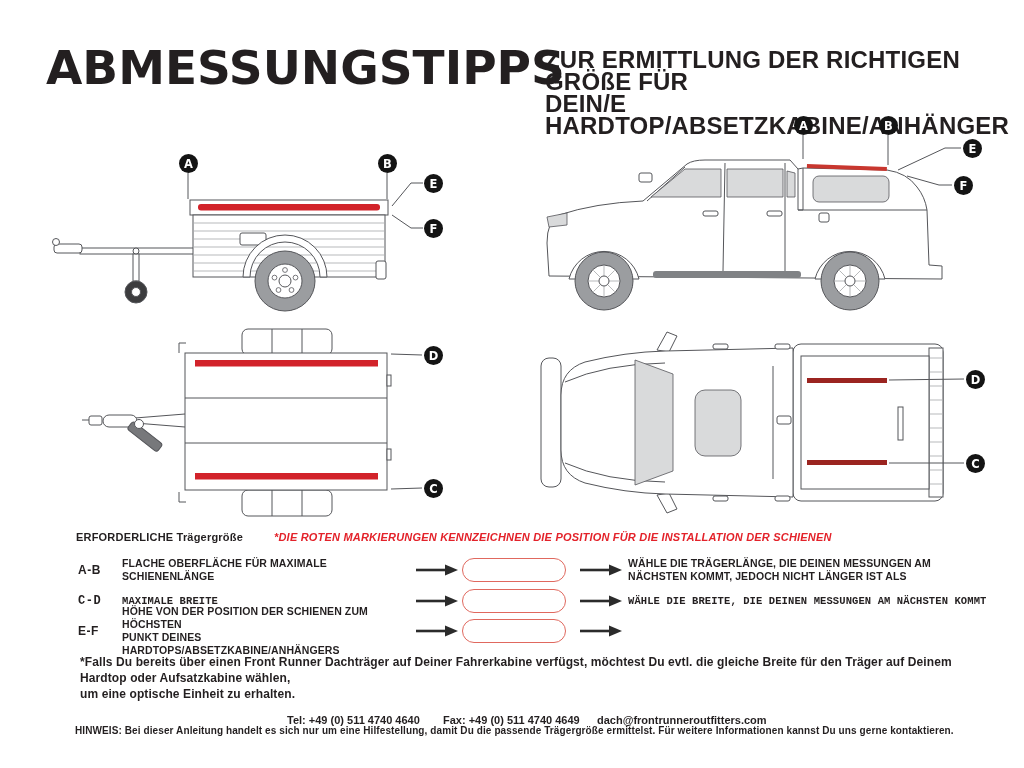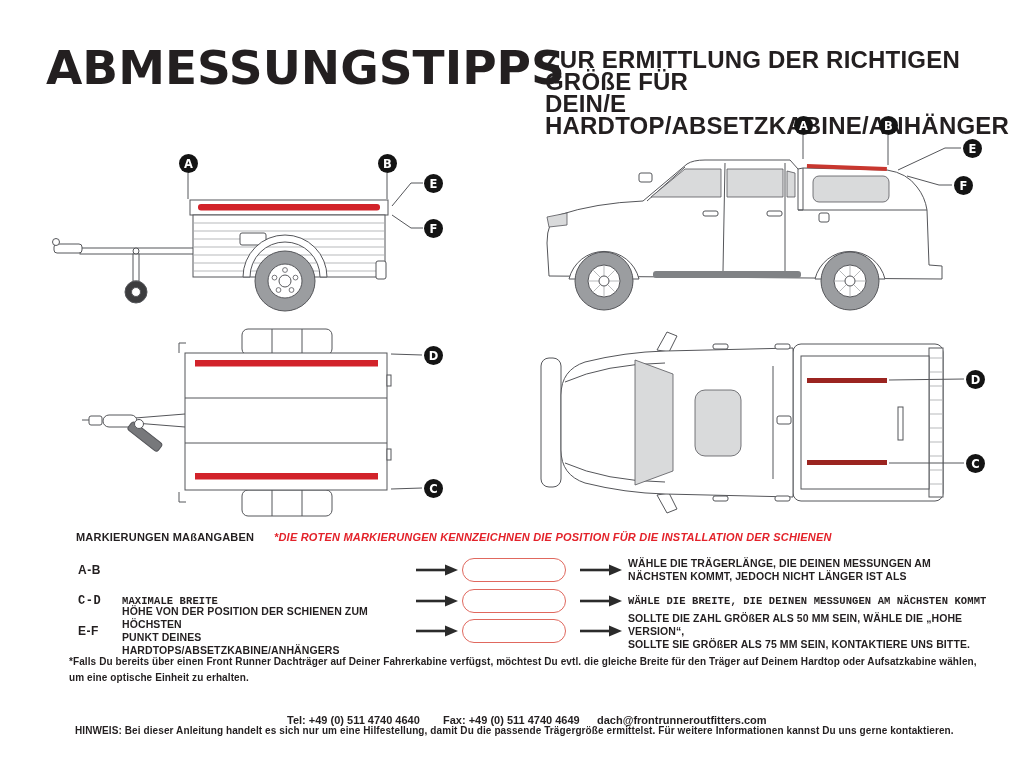--- a/index.html
+++ b/index.html
@@ -25,21 +25,21 @@
   .mcode{left:78px;font-size:12px;font-weight:bold;letter-spacing:.5px;}
   .mlabel{left:122px;width:296px;font-size:10.5px;font-weight:bold;line-height:13px;
           white-space:pre-line;letter-spacing:.1px;}
   .marrow1{left:416px;height:12px;}
   .moval{left:462px;width:102px;height:22px;border:1.5px solid #e0685e;border-radius:13px;
          background:#fff;}
   .marrow2{left:580px;height:12px;}
   .mresult{left:628px;width:385px;font-size:10.5px;font-weight:bold;line-height:13px;
            white-space:pre-line;letter-spacing:.1px;}
   
-  .fnote{left:69px;top:654px;width:920px;font-size:10px;font-weight:bold;line-height:16px;
+  .fnote{left:80px;top:654px;width:920px;font-size:12px;font-weight:bold;line-height:16px;
          white-space:pre-line;letter-spacing:.1px;}
   .hinweis{left:75px;top:690px;width:920px;font-size:10px;font-weight:bold;letter-spacing:.1px;margin-top:35px;}
   .contact{font-size:11px;font-weight:bold;top:714px;}
   .tel{left:287px;text-align:right;} .fax{left:443px;} .email{left:597px;}
   svg .ln{stroke:#55565a;stroke-width:1;fill:none;}
   svg .fw{fill:#ffffff;stroke:#55565a;stroke-width:1;}
   svg .fg{fill:#d9dadb;stroke:#55565a;stroke-width:.8;}
   svg .thin{stroke:#9a9c9e;stroke-width:.7;fill:none;}
 </style>
 </head>
@@ -215,25 +215,26 @@
       <rect class="fw" x="363" y="77" width="5" height="33"></rect>
       <rect x="272" y="48" width="80" height="5" fill="#9b2420"></rect>
       <rect x="272" y="130" width="80" height="5" fill="#9b2420"></rect>
       <line class="ln" x1="354" y1="50" x2="429" y2="49"></line>
       <line class="ln" x1="354" y1="133" x2="429" y2="133"></line>
     </svg>
     <div class="marker" style="left:431px;top:40px;">D</div>
     <div class="marker" style="left:431px;top:124px;">C</div>
   </div>
 
-  <div class="abs mheading">MARKIERUNGEN MAßANGABEN</div>
+  <div class="abs mheading">ERFORDERLICHE Trägergröße</div>
   <div class="abs mrednote">*DIE ROTEN MARKIERUNGEN KENNZEICHNEN DIE POSITION FÜR DIE INSTALLATION DER SCHIENEN</div>
 
   <div class="mrow" style="top:558px;height:24px;">
     <div class="mcode">A-B</div>
+    <div class="mlabel">FLACHE OBERFLÄCHE FÜR MAXIMALE SCHIENENLÄNGE</div>
     <svg class="marrow1" width="42" height="12">
       <line x1="0" y1="6" x2="29" y2="6" stroke="#2b2b2b" stroke-width="2.6"></line>
         <polygon points="29,0.5 42,6 29,11.5" fill="#2b2b2b"></polygon>
     </svg>
     <div class="moval"></div>
     <svg class="marrow2" width="42" height="12">
       <line x1="0" y1="6" x2="29" y2="6" stroke="#2b2b2b" stroke-width="2.6"></line>
         <polygon points="29,0.5 42,6 29,11.5" fill="#2b2b2b"></polygon>
     </svg>
     <div class="mresult">WÄHLE DIE TRÄGERLÄNGE, DIE DEINEN MESSUNGEN AM
@@ -261,22 +262,20 @@
 PUNKT DEINES HARDTOPS/ABSETZKABINE/ANHÄNGERS</div>
     <svg class="marrow1" width="42" height="12">
       <line x1="0" y1="6" x2="29" y2="6" stroke="#2b2b2b" stroke-width="2.6"></line>
         <polygon points="29,0.5 42,6 29,11.5" fill="#2b2b2b"></polygon>
     </svg>
     <div class="moval"></div>
     <svg class="marrow2" width="42" height="12">
       <line x1="0" y1="6" x2="29" y2="6" stroke="#2b2b2b" stroke-width="2.6"></line>
         <polygon points="29,0.5 42,6 29,11.5" fill="#2b2b2b"></polygon>
     </svg>
-    <div class="mresult">SOLLTE DIE ZAHL GRÖßER ALS 50 MM SEIN, WÄHLE DIE „HOHE VERSION“,
-SOLLTE SIE GRÖßER ALS 75 MM SEIN, KONTAKTIERE UNS BITTE.</div>
   </div>
 
   <div class="abs fnote">*Falls Du bereits über einen Front Runner Dachträger auf Deiner Fahrerkabine verfügst, möchtest Du evtl. die gleiche Breite für den Träger auf Deinem Hardtop oder Aufsatzkabine wählen,
  um eine optische Einheit zu erhalten.</div>
   <div class="abs hinweis">HINWEIS: Bei dieser Anleitung handelt es sich nur um eine Hilfestellung, damit Du die passende Trägergröße ermittelst. Für weitere Informationen kannst Du uns gerne kontaktieren.</div>
 
   <div class="abs contact tel">Tel: +49 (0) 511 4740 4640</div>
   <div class="abs contact fax">Fax: +49 (0) 511 4740 4649</div>
   <div class="abs contact email">dach@frontrunneroutfitters.com</div>
 

